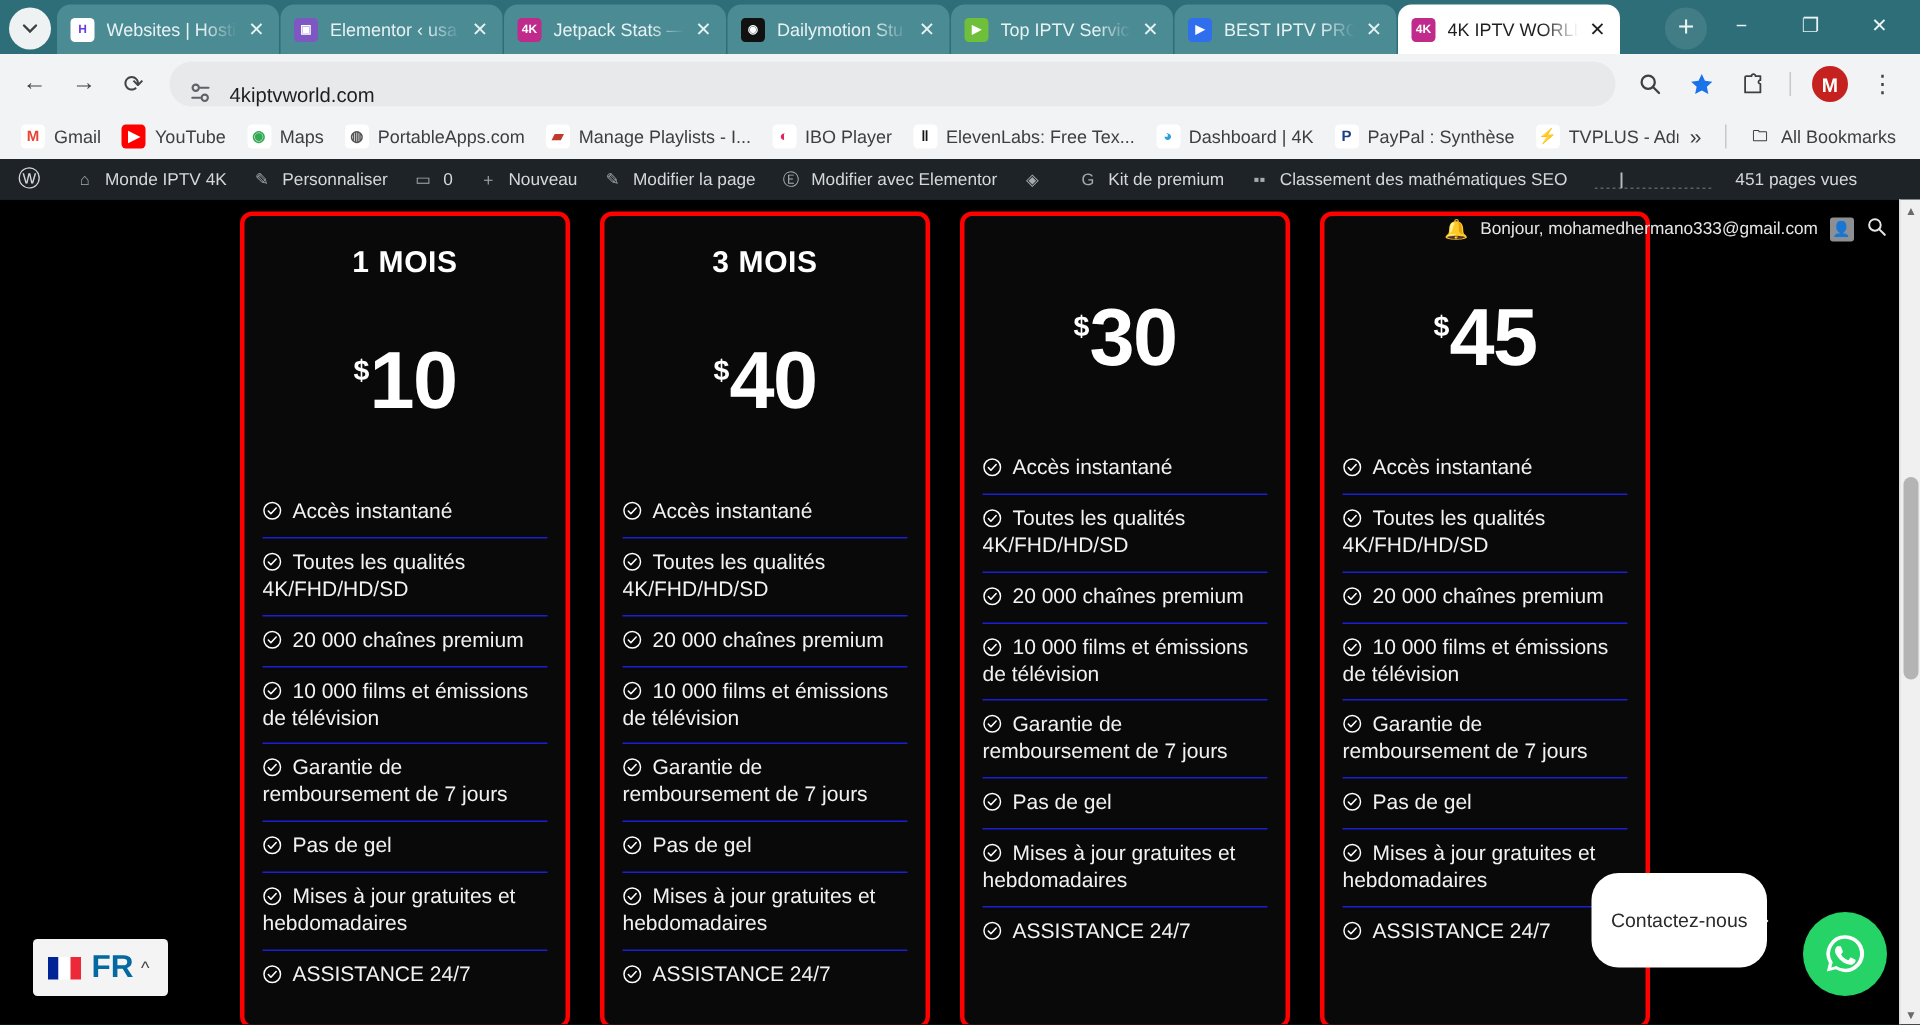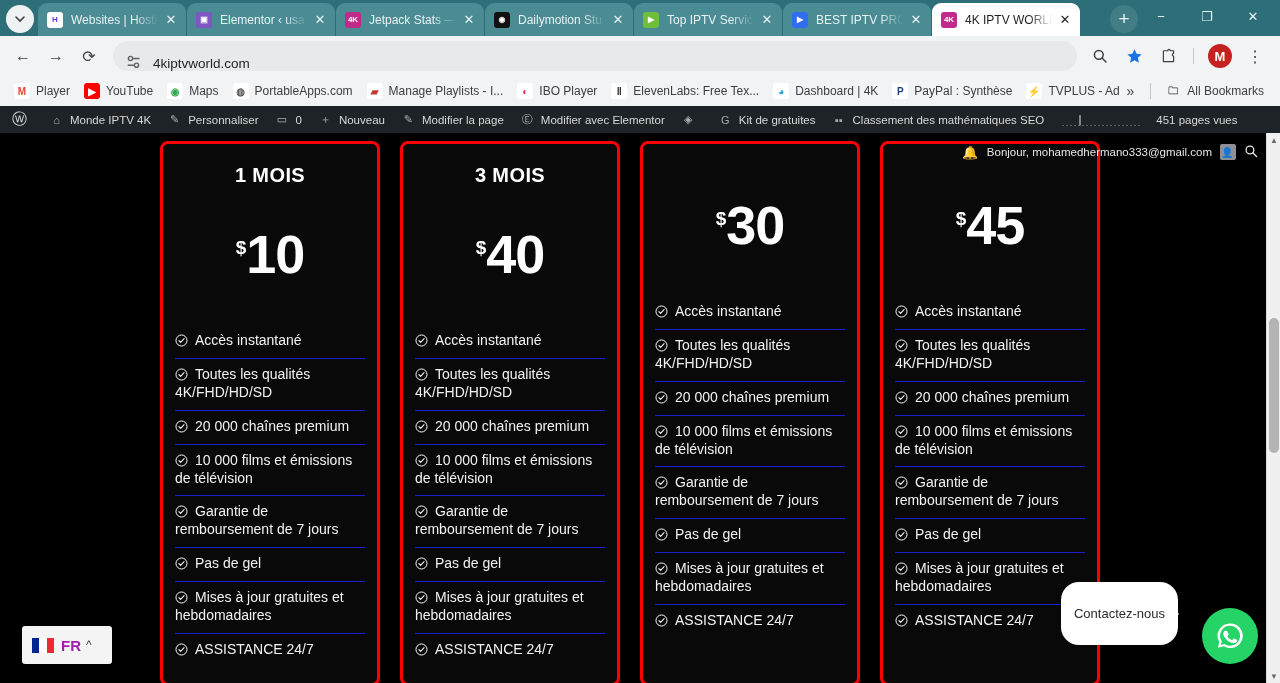--- a/index.html
+++ b/index.html
@@ -197,21 +197,21 @@
   .lang-widget {
     position: absolute; left: 22px; bottom: 19px;
     background: #f4f4f4; border-radius: 3px;
     height: 38px; width: 90px;
     display: flex; align-items: center; gap: 7px;
     padding: 0 10px; z-index: 40;
     box-shadow: 0 1px 4px rgba(0,0,0,.4);
   }
   .flag-fr { width: 22px; height: 15px; display:flex; flex:none; }
   .flag-fr i { display:block; width: 33.34%; height:100%; }
-  .lang-code { font-size: 15px; font-weight: bold; color: #a21caf; }
+  .lang-code { font-size: 21px; font-weight: bold; color: #0369a1; }
   .lang-caret { font-size: 12px; color: #444; margin-left: -2px; }
 
   .wa-tip {
     position: absolute; right: 102px; bottom: 38px;
     background: #fff; color: #2b2b2b; font-size: 13px;
     padding: 24px 13px; border-radius: 18px; z-index: 40;
     white-space: nowrap;
   }
   .wa-tip::after {
     content:""; position:absolute; right:-6px; top: 50%;
@@ -330,21 +330,21 @@
       <div class="bm-sep"></div>
       <div class="avatar-btn">M</div>
       <div class="navbtn">⋮</div>
     </div>
   </div>
 
   <div class="bookmarks">
     <div id="bookmarks-container" style="display:flex;align-items:center;flex:1 1 auto;overflow:hidden;">
         <div class="bm">
           <span class="bmi" style="background:#ffffff;color:#ea4335;">M</span>
-          <span>Player</span>
+          <span>Gmail</span>
         </div>
         <div class="bm">
           <span class="bmi" style="background:#ff0000;color:#ffffff;">▶</span>
           <span>YouTube</span>
         </div>
         <div class="bm">
           <span class="bmi" style="background:#ffffff;color:#34a853;">◉</span>
           <span>Maps</span>
         </div>
         <div class="bm">
@@ -412,21 +412,21 @@
         <div class="ab-item">
           <span class="ab-ico">Ⓔ</span>
           <span>Modifier avec Elementor</span>
         </div>
         <div class="ab-item">
           <span class="ab-ico">◈</span>
           <span></span>
         </div>
         <div class="ab-item">
           <span class="ab-ico">G</span>
-          <span>Kit de gratuites</span>
+          <span>Kit de premium</span>
         </div>
         <div class="ab-item">
           <span class="ab-ico">▪▪</span>
           <span>Classement des mathématiques SEO</span>
         </div>
       </div>
     <div class="ab-spark">
       <svg width="78" height="14" viewBox="0 0 78 14" preserveAspectRatio="none">
         <line x1="0" y1="12.5" x2="78" y2="12.5" stroke="#5b5f63" stroke-width="1" stroke-dasharray="2 2"></line>
         <line x1="18" y1="2" x2="18" y2="12.5" stroke="#b9bcbe" stroke-width="1.3"></line>

